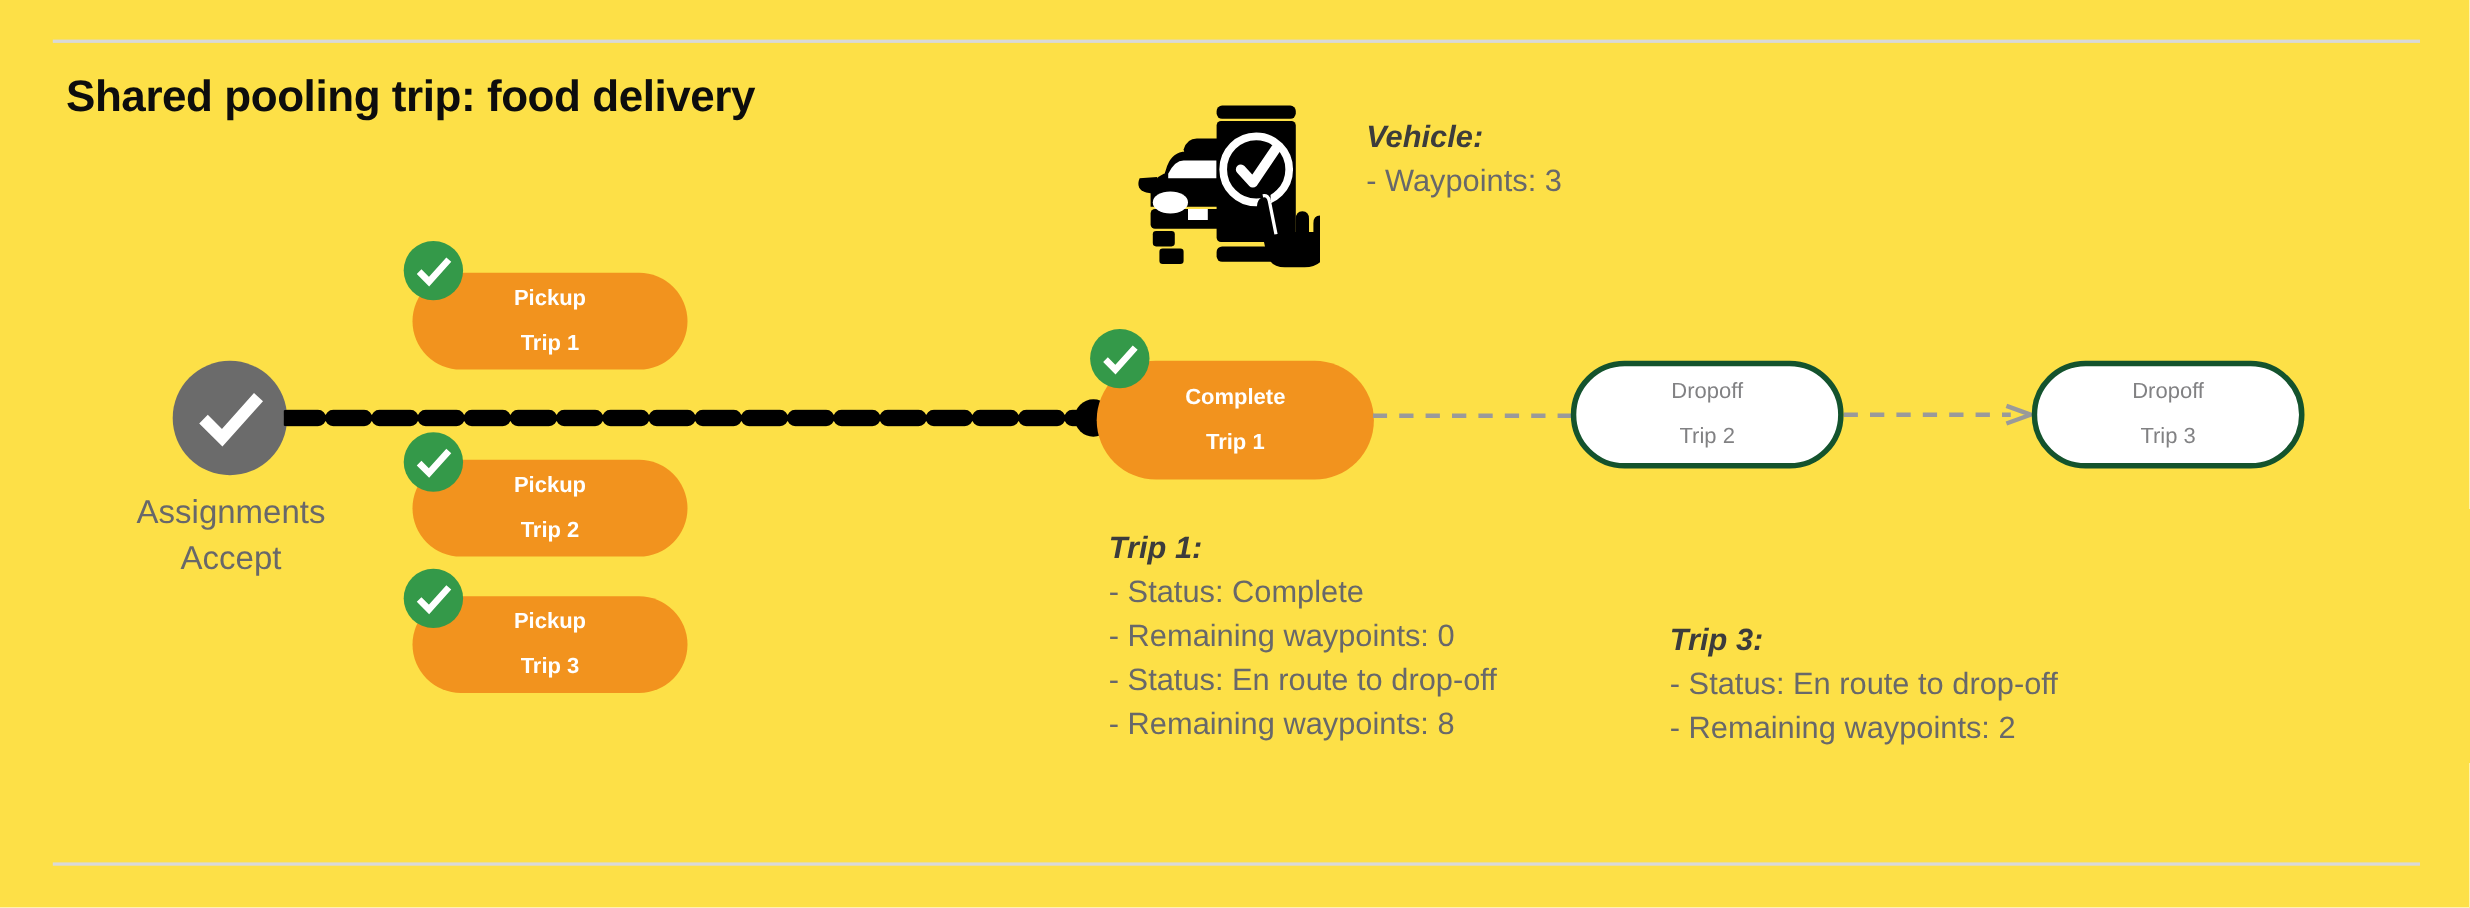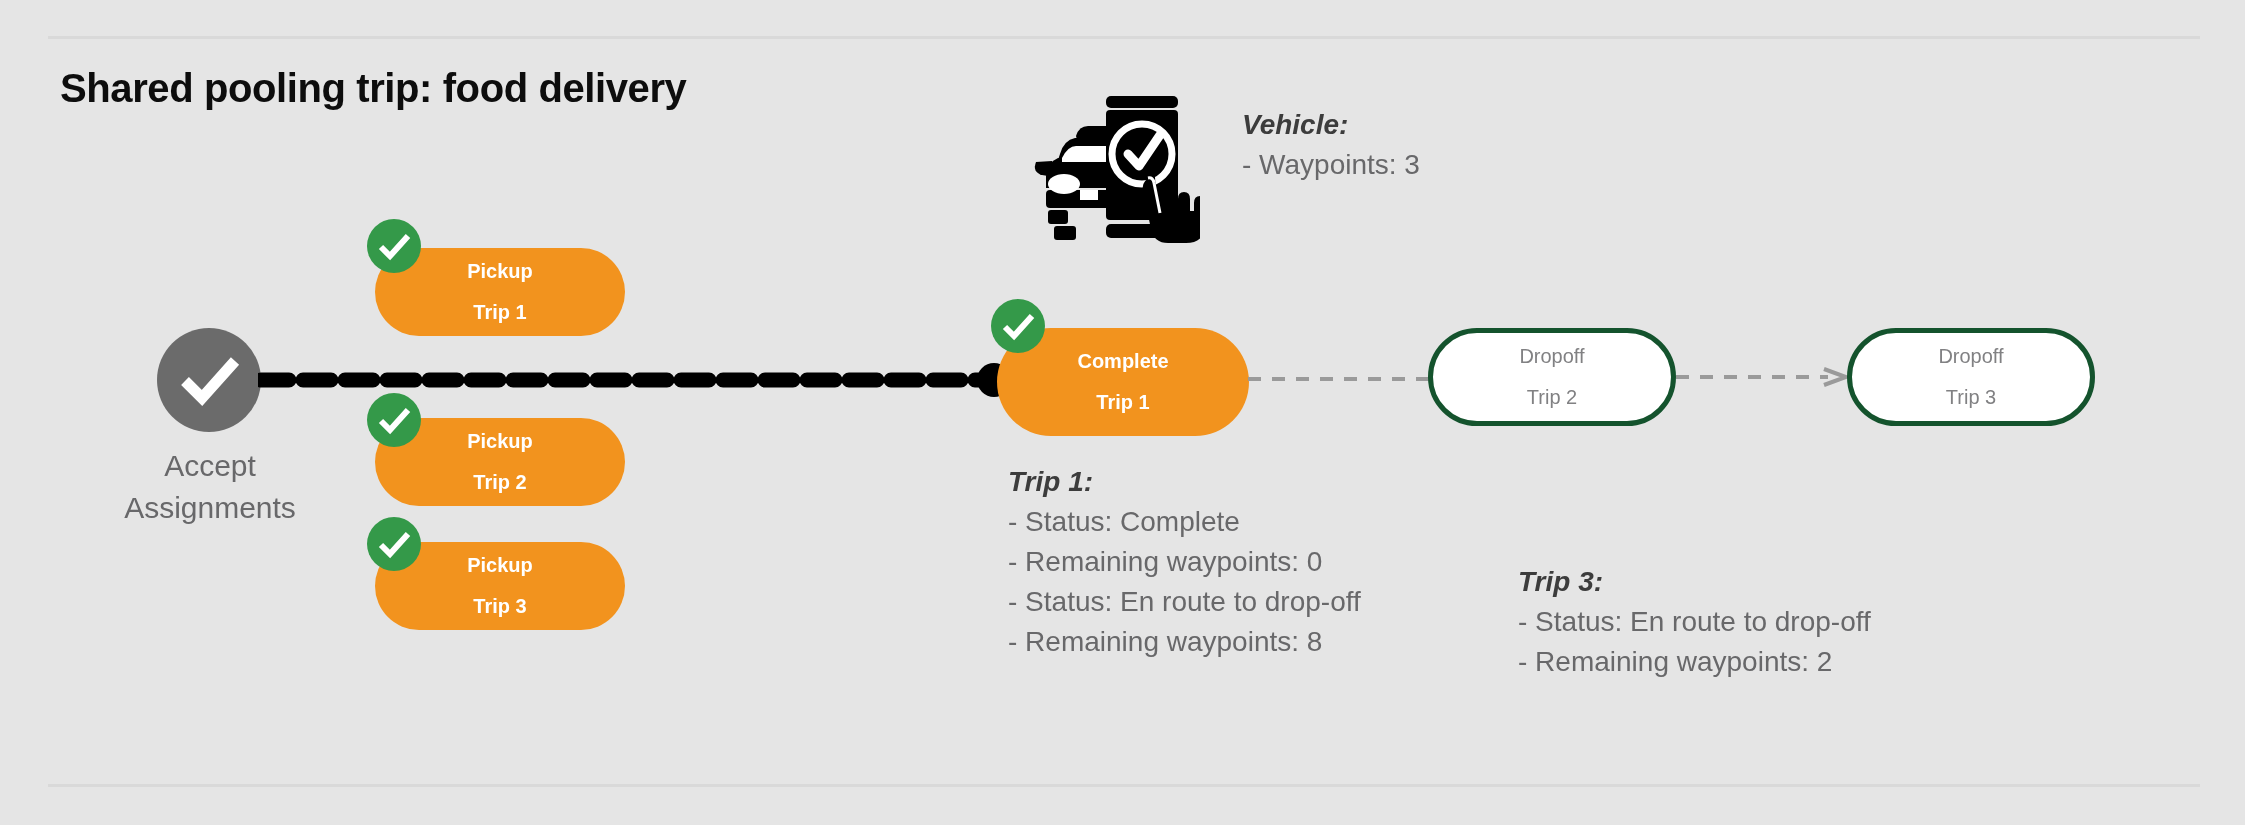--- a/index.html
+++ b/index.html
@@ -8,21 +8,21 @@
     background: #ffffff;
   }
   body {
     font-family: "Liberation Sans", sans-serif;
     -webkit-font-smoothing: antialiased;
   }
   #stage {
     position: relative;
     width: 2245px;
     height: 825px;
-    background: #e5e5e5;
+    background: #fde047;
     overflow: hidden;
   }
 
   
   .rule {
     position: absolute;
     left: 48px;
     width: 2152px;
     height: 3px;
     background: #d9d9d9;
@@ -160,41 +160,41 @@
     white-space: nowrap;
   }
   .info-block .hdr {
     color: #3c3c3c;
     font-weight: bold;
     font-style: italic;
   }
   .info-block .row { display: block; }
 
   .info-vehicle { left: 1242px; top: 105px; }
-  .info-trip12 { left: 1008px; top: 462px; }
+  .info-trip12 { left: 1008px; top: 478px; }
   .info-trip3 { left: 1518px; top: 562px; }
 </style>
 </head>
 <body>
 
 <div id="stage">
 
   <div class="rule top"></div>
   <div class="rule bottom"></div>
 
   <div class="page-title">Shared pooling trip: food delivery</div>
 
   <div class="start-node">
     <svg width="104" height="104" viewBox="0 0 104 104">
       <path d="M28 53 L45 70 L78 33" fill="none" stroke="#ffffff" stroke-width="11" stroke-linecap="butt" stroke-linejoin="miter"></path>
     </svg>
   </div>
   <div class="start-label">
+    <span>Assignments</span>
     <span>Accept</span>
-    <span>Assignments</span>
   </div>
 
   <div class="thick-dash">
     <svg width="742" height="16" viewBox="0 0 742 16" preserveAspectRatio="none">
       <line x1="0" y1="8" x2="742" y2="8" stroke="#c9c9c9" stroke-width="4"></line>
       <line x1="3" y1="8" x2="740" y2="8" stroke="#000000" stroke-width="15" stroke-dasharray="28 14" stroke-linecap="round"></line>
     </svg>
   </div>
   <div class="end-dot"></div>
 

